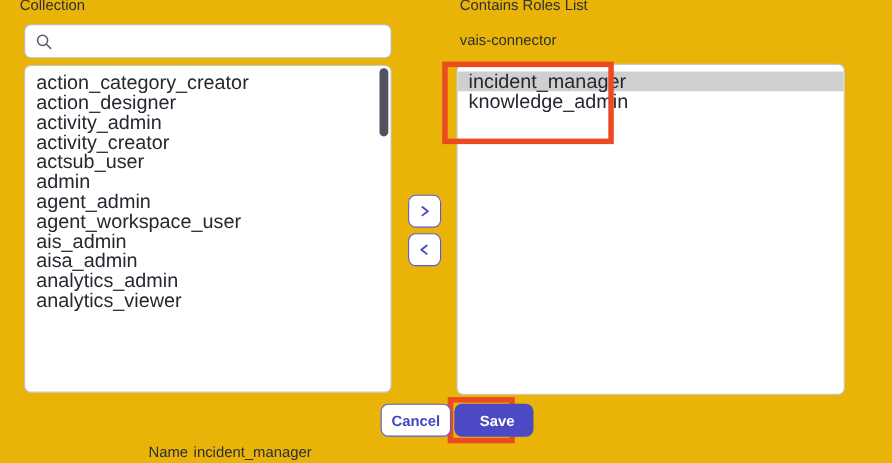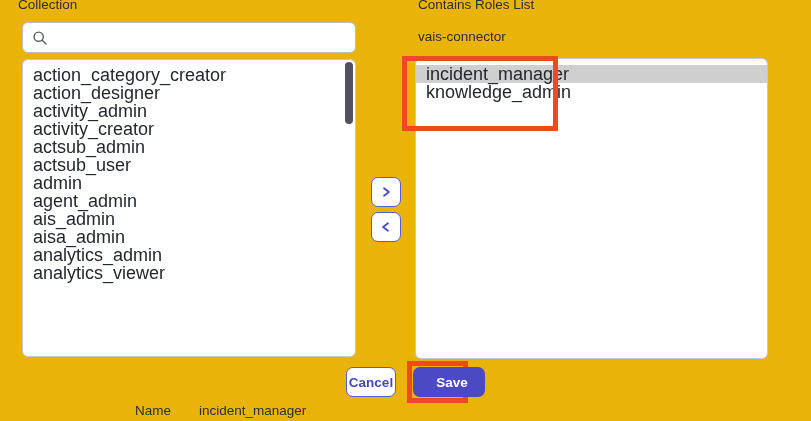--- a/index.html
+++ b/index.html
@@ -118,39 +118,39 @@
     font-family: "Liberation Sans", sans-serif;
     font-size: 13.5px;
     font-weight: bold;
     cursor: pointer;
     display: flex;
     align-items: center;
     justify-content: center;
   }
   .btn.cancel {
     left: 346px;
-    width: 50px;
+    width: 64px;
     background: #ffffff;
     border: 1.5px solid #585cce;
     color: #4347c5;
   }
   .btn.save {
     left: 413px;
     width: 72px;
     background: #4b49c4;
     border: none;
     color: #ffffff;
     padding-left: 12px;
   }
   
   .name-row {
     position: absolute;
     left: 135px; top: 403px;
     display: flex;
-    gap: 28px;
+    gap: 5px;
     font-size: 13.5px;
     line-height: 16px;
     color: #2b2f36;
   }
 </style>
 </head>
 <body>
 
 <div class="page">
 
@@ -162,24 +162,24 @@
       <line x1="10.2" y1="10.2" x2="14" y2="14" stroke="#565b66" stroke-width="1.4" stroke-linecap="round"></line>
     </svg>
     <input type="text" placeholder="" style="">
   </div>
 
   <div class="listbox left">
   <div class="list-item">action_category_creator</div>
       <div class="list-item">action_designer</div>
       <div class="list-item">activity_admin</div>
       <div class="list-item">activity_creator</div>
-      <div class="list-item">actsub_admin</div>
       <div class="list-item">actsub_user</div>
       <div class="list-item">admin</div>
       <div class="list-item">agent_admin</div>
+      <div class="list-item">agent_workspace_user</div>
       <div class="list-item">ais_admin</div>
       <div class="list-item">aisa_admin</div>
       <div class="list-item">analytics_admin</div>
       <div class="list-item">analytics_viewer</div>
     </div>
   <div class="scroll-thumb" style="left:345px; top:62px;"></div>
 
   <button class="arrow-btn add">
     <svg width="14" height="14" viewBox="0 0 14 14">
       <polyline points="5,3.2 10,7 5,10.8" fill="none" stroke="#4649c4" stroke-width="1.7" stroke-linecap="round" stroke-linejoin="round"></polyline>

